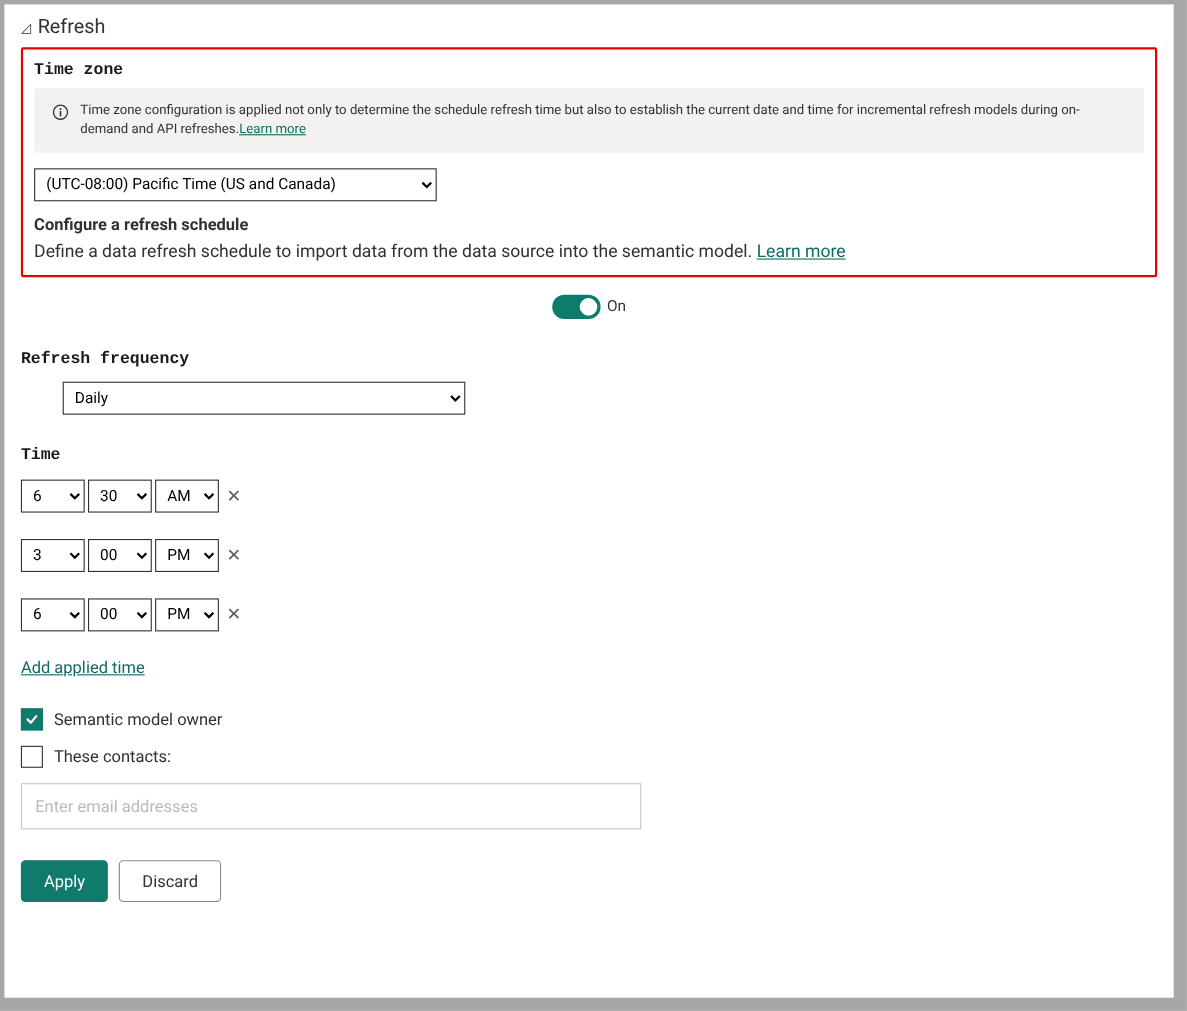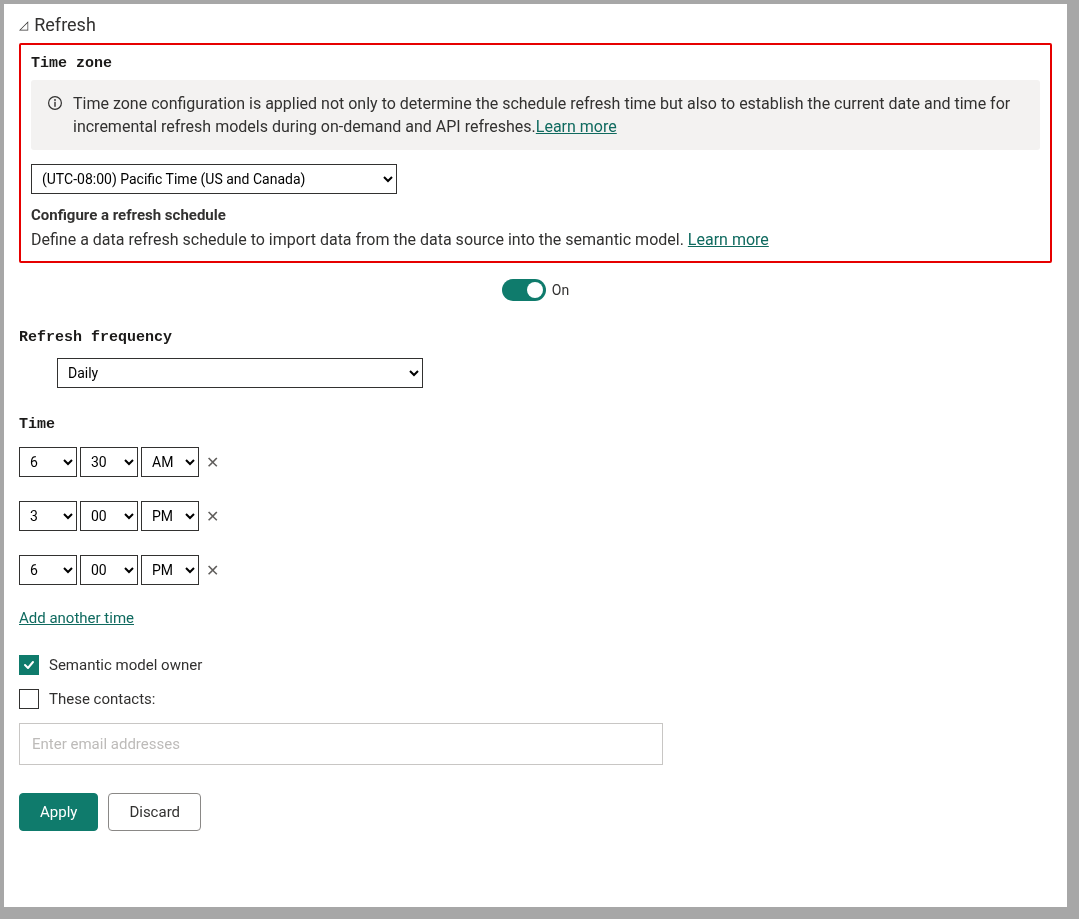--- a/index.html
+++ b/index.html
@@ -46,21 +46,21 @@
   }
   .info-banner{
     background:#f3f2f1;
     border-radius:3px;
     padding:12px 16px;
     display:flex;
     gap:10px;
     align-items:flex-start;
     line-height:1.45;
     color:#323130;
-    font-size:16px;
+    font-size:12px;
   }
   .info-icon{
     flex:0 0 auto;
     margin-top:2px;
   }
   .link{
     color:#0f6a5f;
     text-decoration:underline;
     cursor:pointer;
   }
@@ -138,21 +138,21 @@
     width:18px;height:18px;border:1px solid #323130;
     display:flex;align-items:center;justify-content:center;
     cursor:pointer;
   }
   .cb.checked{
     background:#0f7b6c;border-color:#0f7b6c;
   }
   .cb.checked svg{display:block;}
   .cb svg{display:none;}
   input.text{
-    width:644px;height:42px;
+    width:564px;height:42px;
     border:1px solid #c8c6c4;
     padding:0 12px;
     font-size:15px;
     font-family:inherit;
     box-sizing:border-box;
   }
   input.text::placeholder{color:#bdbbb9;}
   
   .btn-row{display:flex;gap:10px;margin-top:28px;}
   .btn{
@@ -236,21 +236,21 @@
         <span class="remove-x">✕</span>
       </div>
 
       <div class="time-row">
         <select><option>6</option></select>
         <select><option>00</option></select>
         <select><option>PM</option></select>
         <span class="remove-x">✕</span>
       </div>
 
-      <a class="add-link">Add another time</a>
+      <a class="add-link">Add applied time</a>
     </div>
 
     <div class="section-block">
 
       <div class="cb-row">
         <span class="cb checked">
           <svg width="12" height="12" viewBox="0 0 12 12">
               <path d="M2 6 L5 9 L10 3" stroke="#fff" stroke-width="2" fill="none" stroke-linecap="round" stroke-linejoin="round"></path>
             </svg>
         </span>

